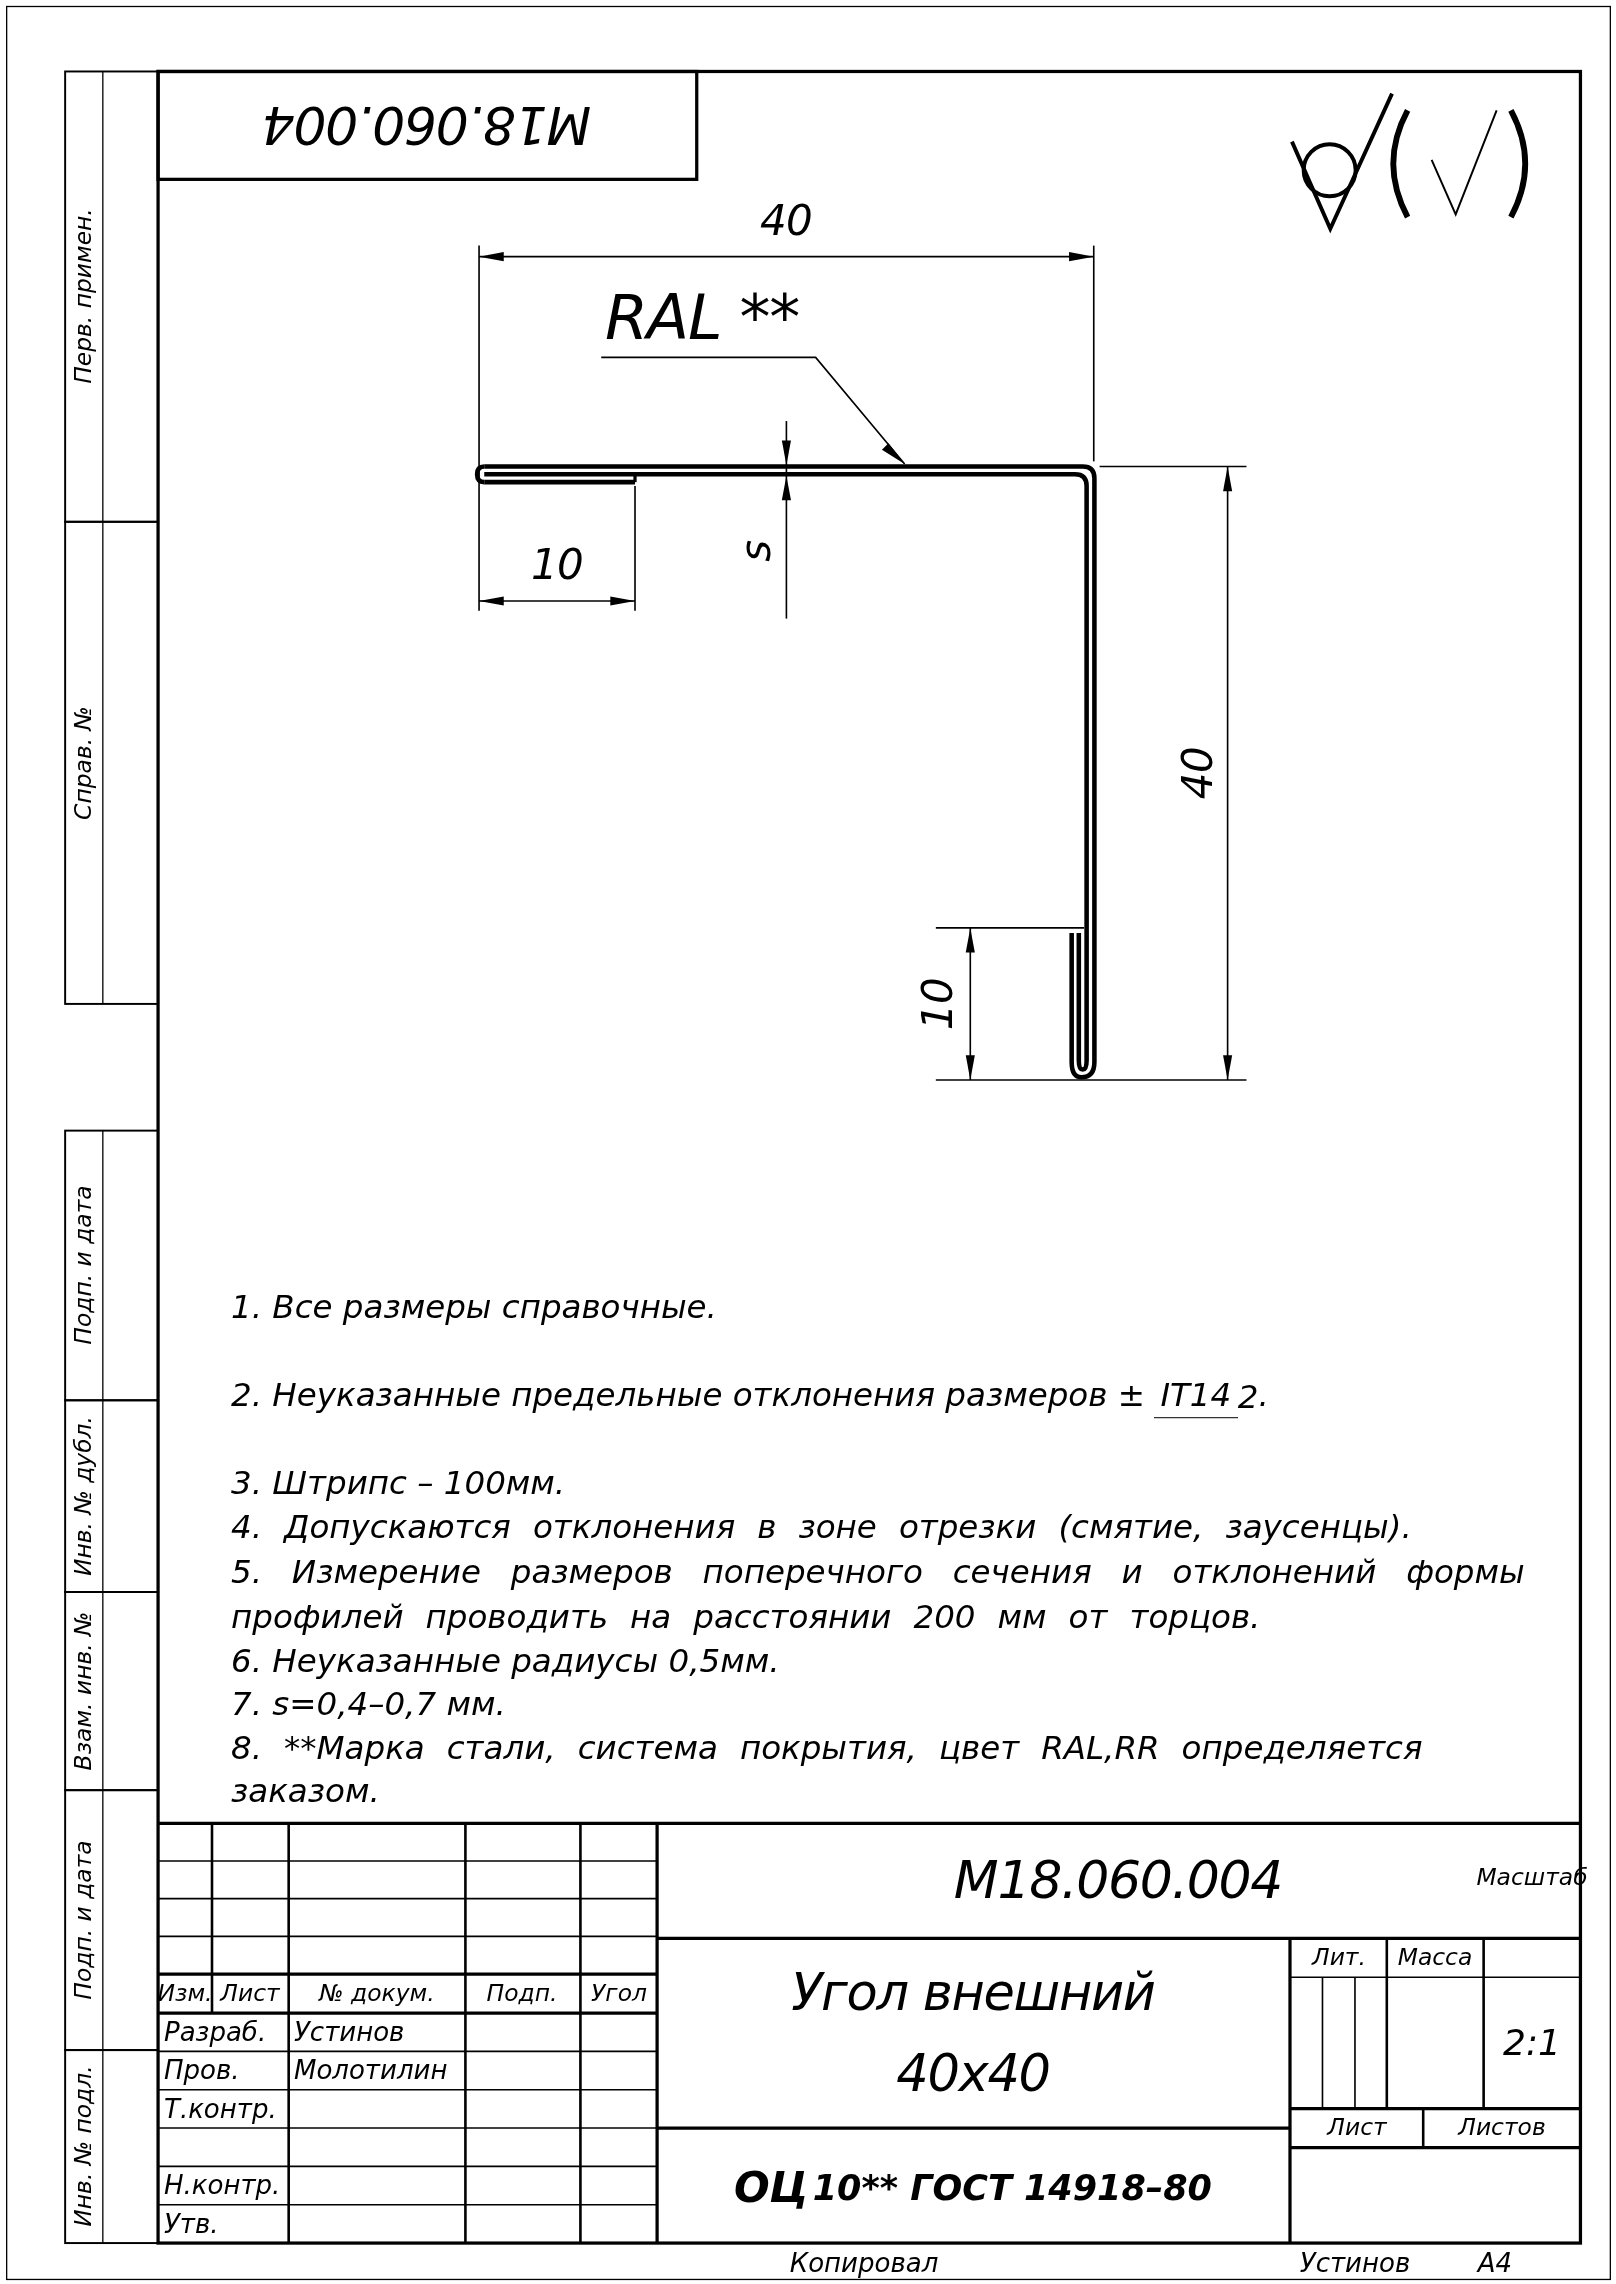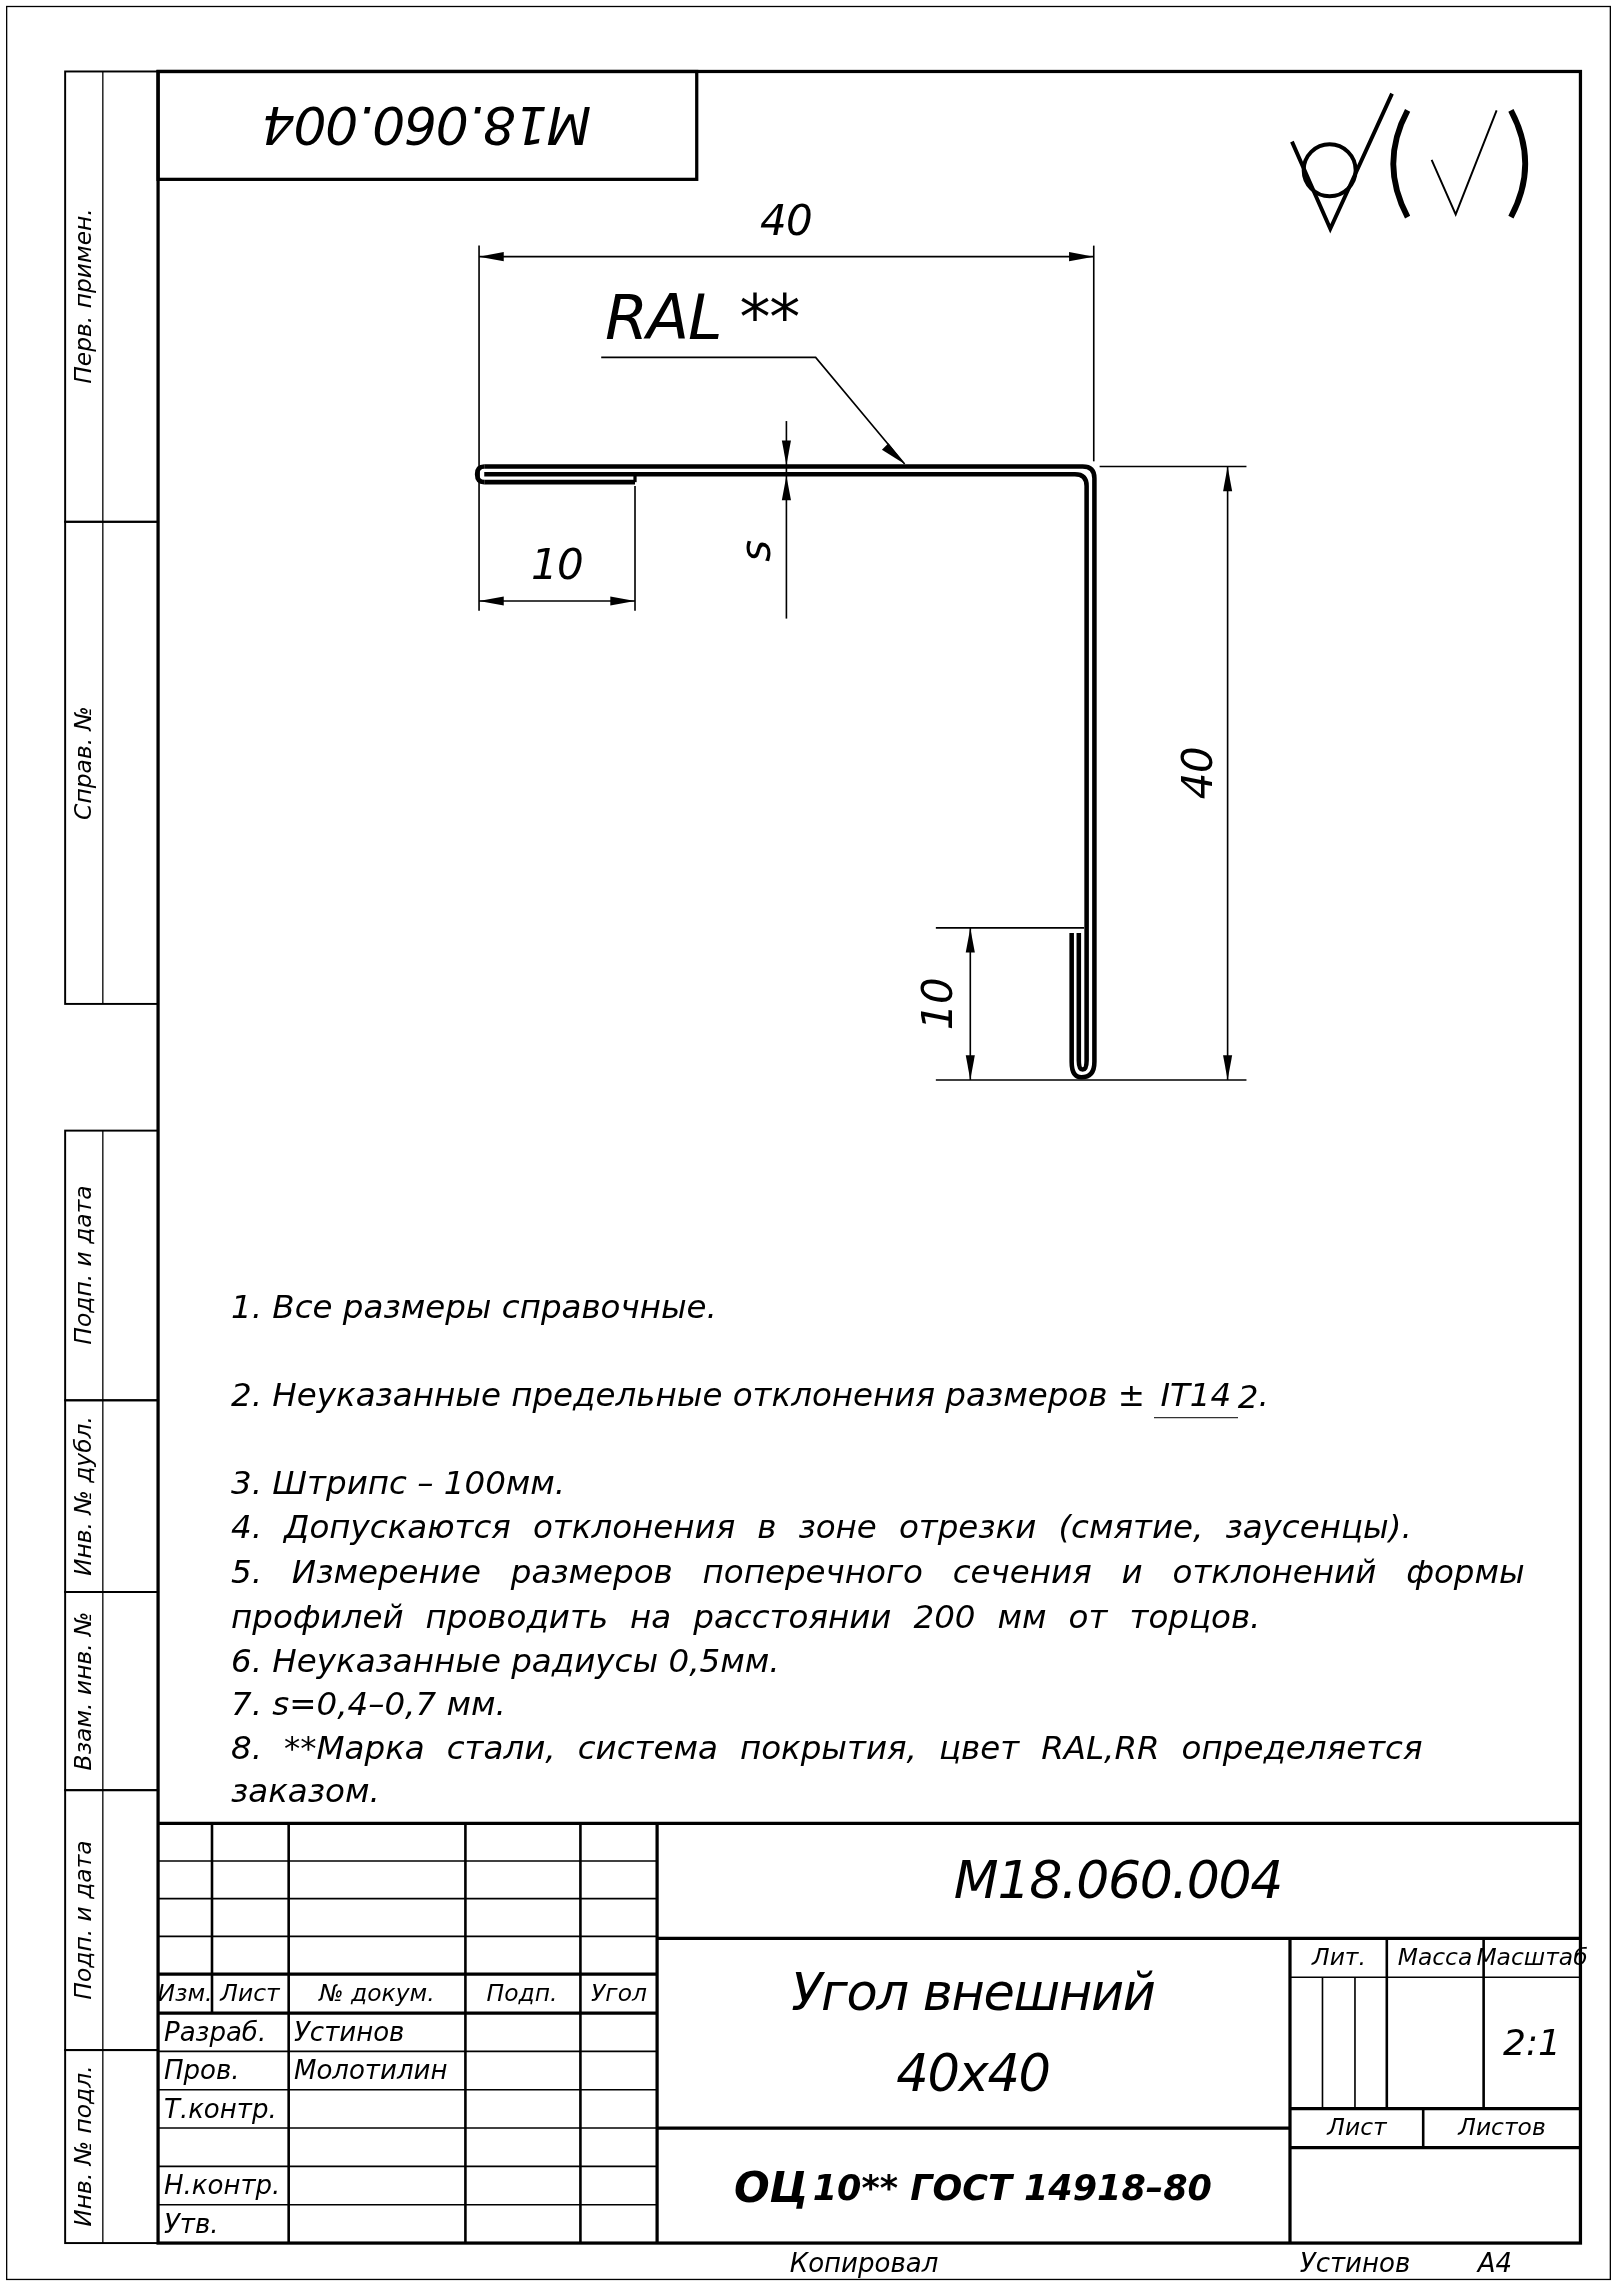--- a/index.html
+++ b/index.html
@@ -195,21 +195,21 @@
 <div class="t l f40" style="left:164px;top:2032px;text-align:right;">Разраб.</div>
 <div class="t l f40" style="left:294px;top:2032px;">Устинов</div>
 <div class="t l f40" style="left:164px;top:2070px;">Пров.</div>
 <div class="t l f40" style="left:294px;top:2070px;">Молотилин</div>
 <div class="t l f40" style="left:164px;top:2109px;">Т.контр.</div>
 <div class="t l f40" style="left:164px;top:2185px;">Н.контр.</div>
 <div class="t l f40" style="left:164px;top:2224px;">Утв.</div>
 
 <div class="t c f36" style="left:1339px;top:1958px;">Лит.</div>
 <div class="t c f36" style="left:1435px;top:1958px;">Масса</div>
-<div class="t c f36" style="left:1532px;top:1958px;text-align:right;">Масштаб</div>
+<div class="t c f36" style="left:1532px;top:1878px;text-align:right;">Масштаб</div>
 <div class="t c f56" style="left:1532px;top:2043px;">2:1</div>
 <div class="t c f36" style="left:1357px;top:2128px;">Лист</div>
 <div class="t c f36" style="left:1502px;top:2128px;">Листов</div>
 
 <div class="t c f40" style="left:864px;top:2263px;">Копировал</div>
 <div class="t c f40" style="left:1355px;top:2263px;">Устинов</div>
 <div class="t c f40" style="left:1495px;top:2263px;">А4</div>
 
 </div>
 

